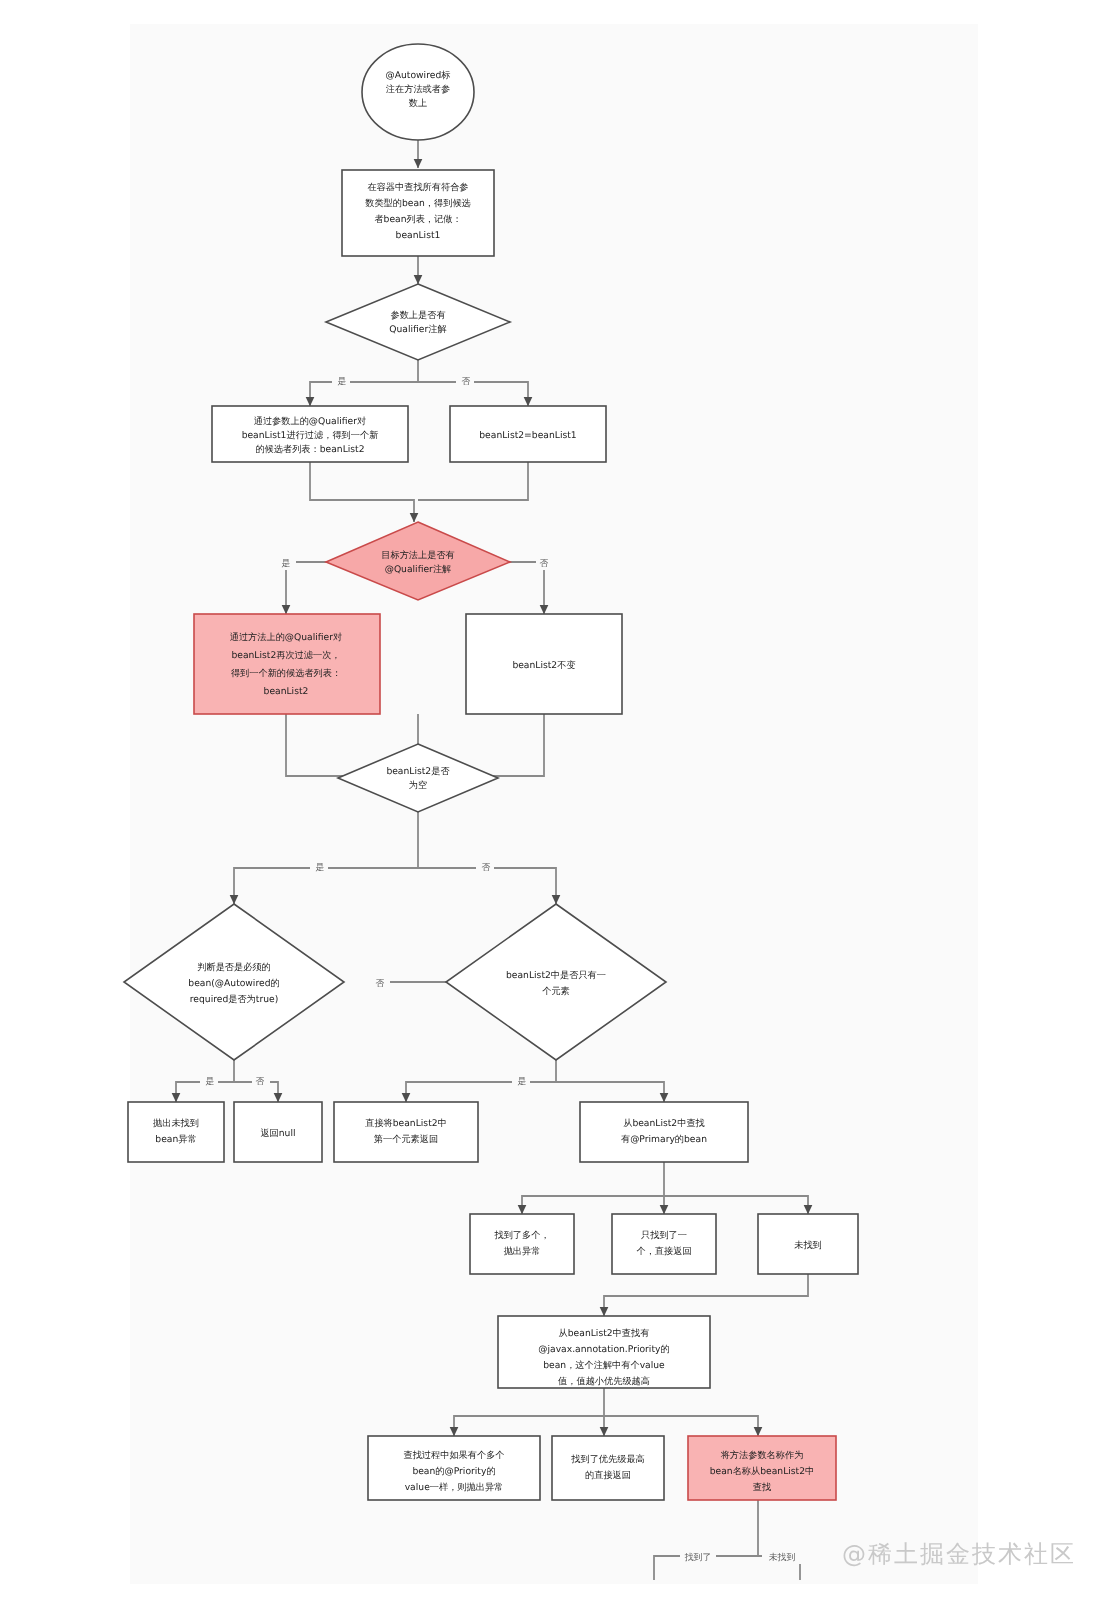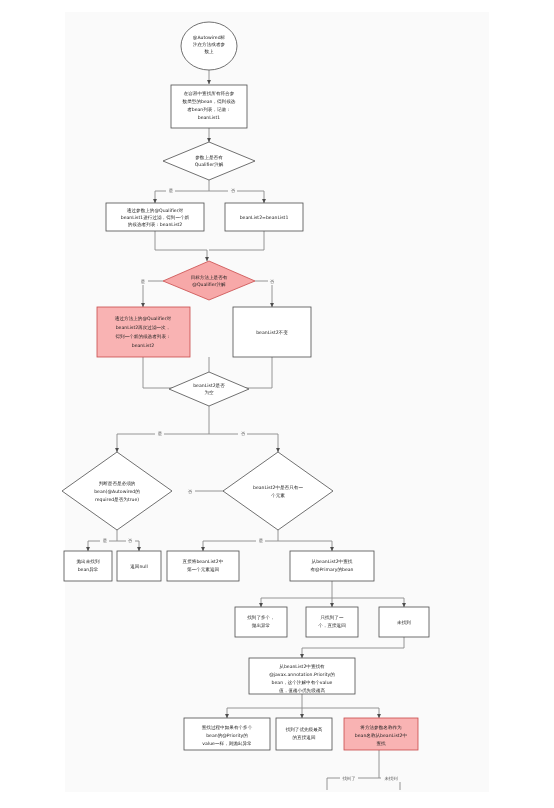--- a/index.html
+++ b/index.html
@@ -239,13 +239,14 @@
       <rect x="186" y="487" width="9" height="7" fill="#fafafa"></rect>
       <text class="edge-label" x="190" y="493">否</text>
 
       <rect x="340" y="774" width="18" height="8" fill="#fafafa"></rect>
       <text class="edge-label" x="349" y="780">找到了</text>
       <rect x="381" y="774" width="20" height="8" fill="#fafafa"></rect>
       <text class="edge-label" x="391" y="780">未找到</text>
     </g>
   </svg>
 
+  <div class="watermark">@稀土掘金技术社区</div>
 </div>
 
 </body></html>

